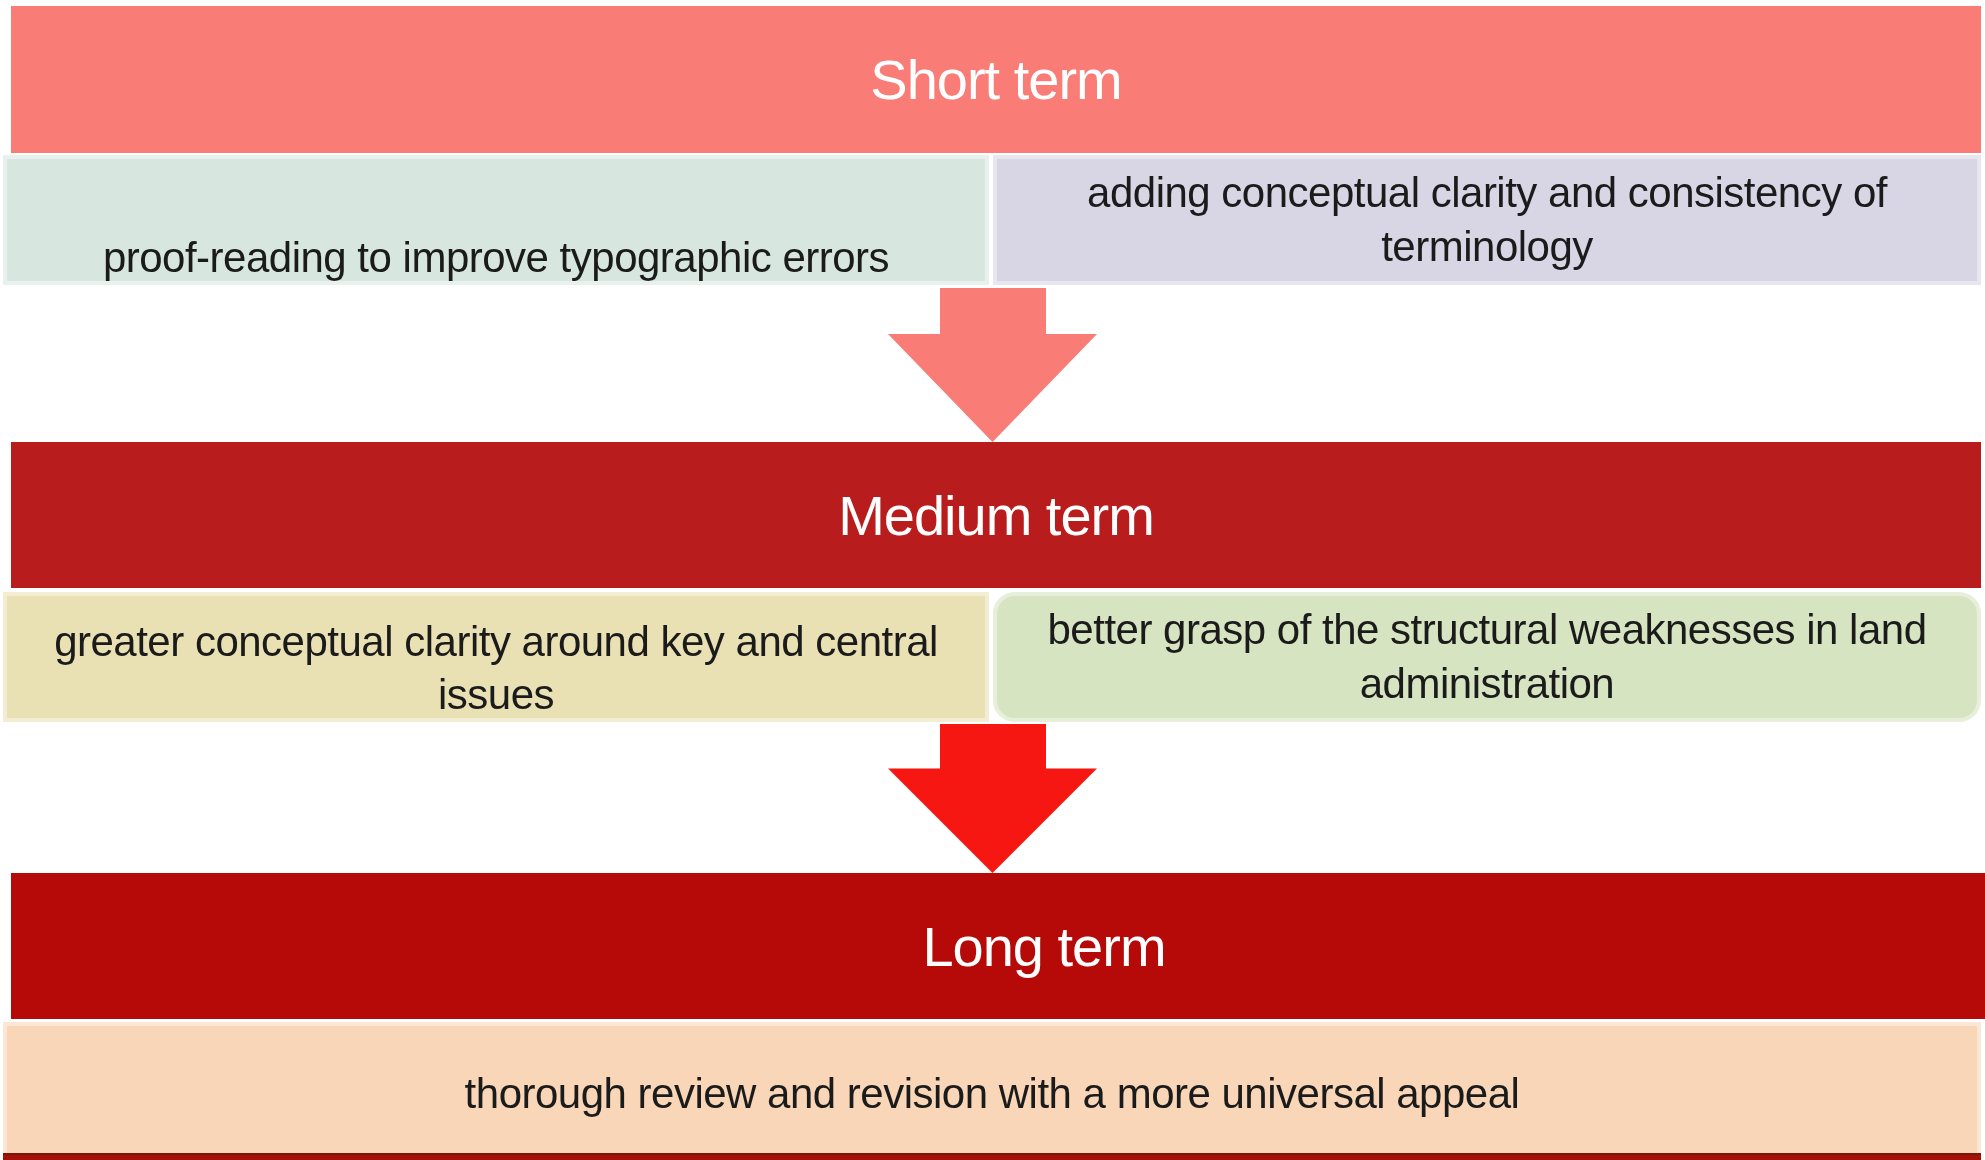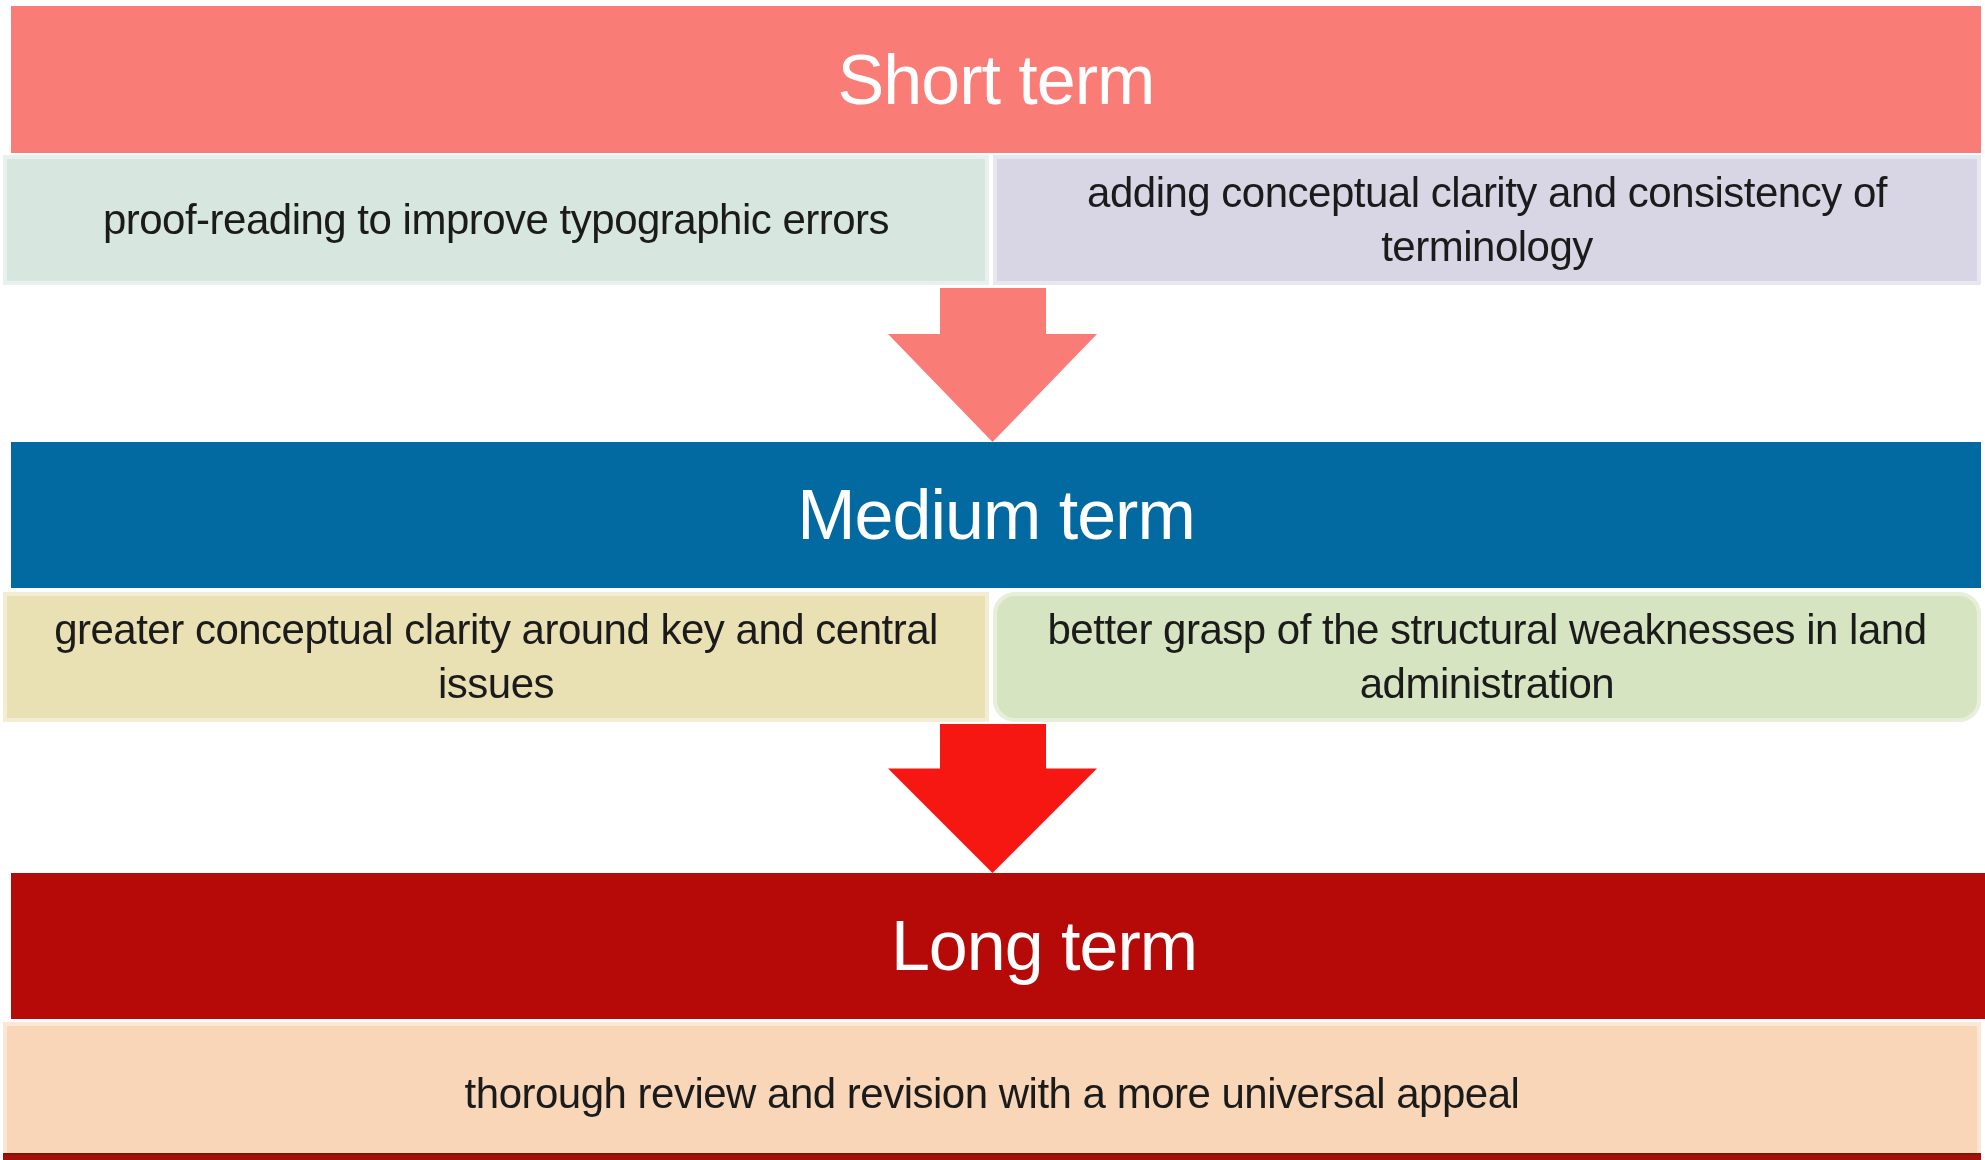--- a/index.html
+++ b/index.html
@@ -3,34 +3,34 @@
 <meta charset="utf-8">
 <style>
   html,body { margin:0; padding:0; background:#ffffff; }
   .canvas {
     position:relative; width:1985px; height:1160px; background:#ffffff;
     font-family:"Liberation Sans","DejaVu Sans",sans-serif; overflow:hidden;
   }
   .stage-header {
     position:absolute; left:11px; width:1970px; height:146px;
     display:flex; align-items:center; justify-content:center;
-    color:#ffffff; font-size:70px; font-weight:400; letter-spacing:-1px;
+    color:#ffffff; font-size:56px; font-weight:400; letter-spacing:-1px;
   }
   .h-short  { top:6px; height:147px; }
   .h-medium { top:442px; }
   .h-long   { top:873px; }
   .cell {
     position:absolute; box-sizing:border-box; padding:0 24px;
     display:flex; align-items:center; justify-content:center; text-align:center;
     color:#1b1b1b; font-size:42px; line-height:1.28; letter-spacing:-0.5px;
     box-shadow: inset 0 0 0 4px rgba(255,255,255,0.42);
   }
   .row1 { top:155px; height:130px; }
   .row2 { top:592px; height:130px; }
-  .col-left  { left:3px;   width:986px; }
+  .col-left  { left:3px;   width:986px;align-items:flex-end; }
   .col-right { left:993px; width:988px; }
   .row3 { top:1022px; left:3px; width:1978px; height:143px; }
   .arrow { position:absolute; left:888px; width:209px; display:block; }
   .arrow-1 { top:288px; height:154px; }
   .arrow-2 { top:724px; height:149px; }
   .bottom-strip {
     position:absolute; left:3px; top:1153px; width:1978px; height:7px;
     border-top:2px solid #7E150C; box-sizing:border-box;
   }
 </style>
@@ -48,21 +48,21 @@
   </div>
 
   <div class="cell row1 col-right" style="background: rgb(216, 214, 228);">
     <span>adding conceptual clarity and consistency of terminology</span>
   </div>
 
   <svg class="arrow arrow-1" viewBox="0 0 209 154" preserveAspectRatio="none">
     <path d="M52 0 L158 0 L158 46 L209 46 L104.5 154 L0 46 L52 46 Z" fill="#F97C77"></path>
   </svg>
 
-  <section class="stage-header h-medium" style="background: #0369a1;">
+  <section class="stage-header h-medium" style="background: #b91c1c;">
     <span>Medium term</span>
   </section>
 
   <div class="cell row2 col-left" style="background: rgb(233, 225, 180);">
     <span>greater conceptual clarity around key and central issues</span>
   </div>
 
   <div class="cell row2 col-right" style="background: rgb(214, 228, 193); border-radius: 22px;">
     <span>better grasp of the structural weaknesses in land administration</span>
   </div>

